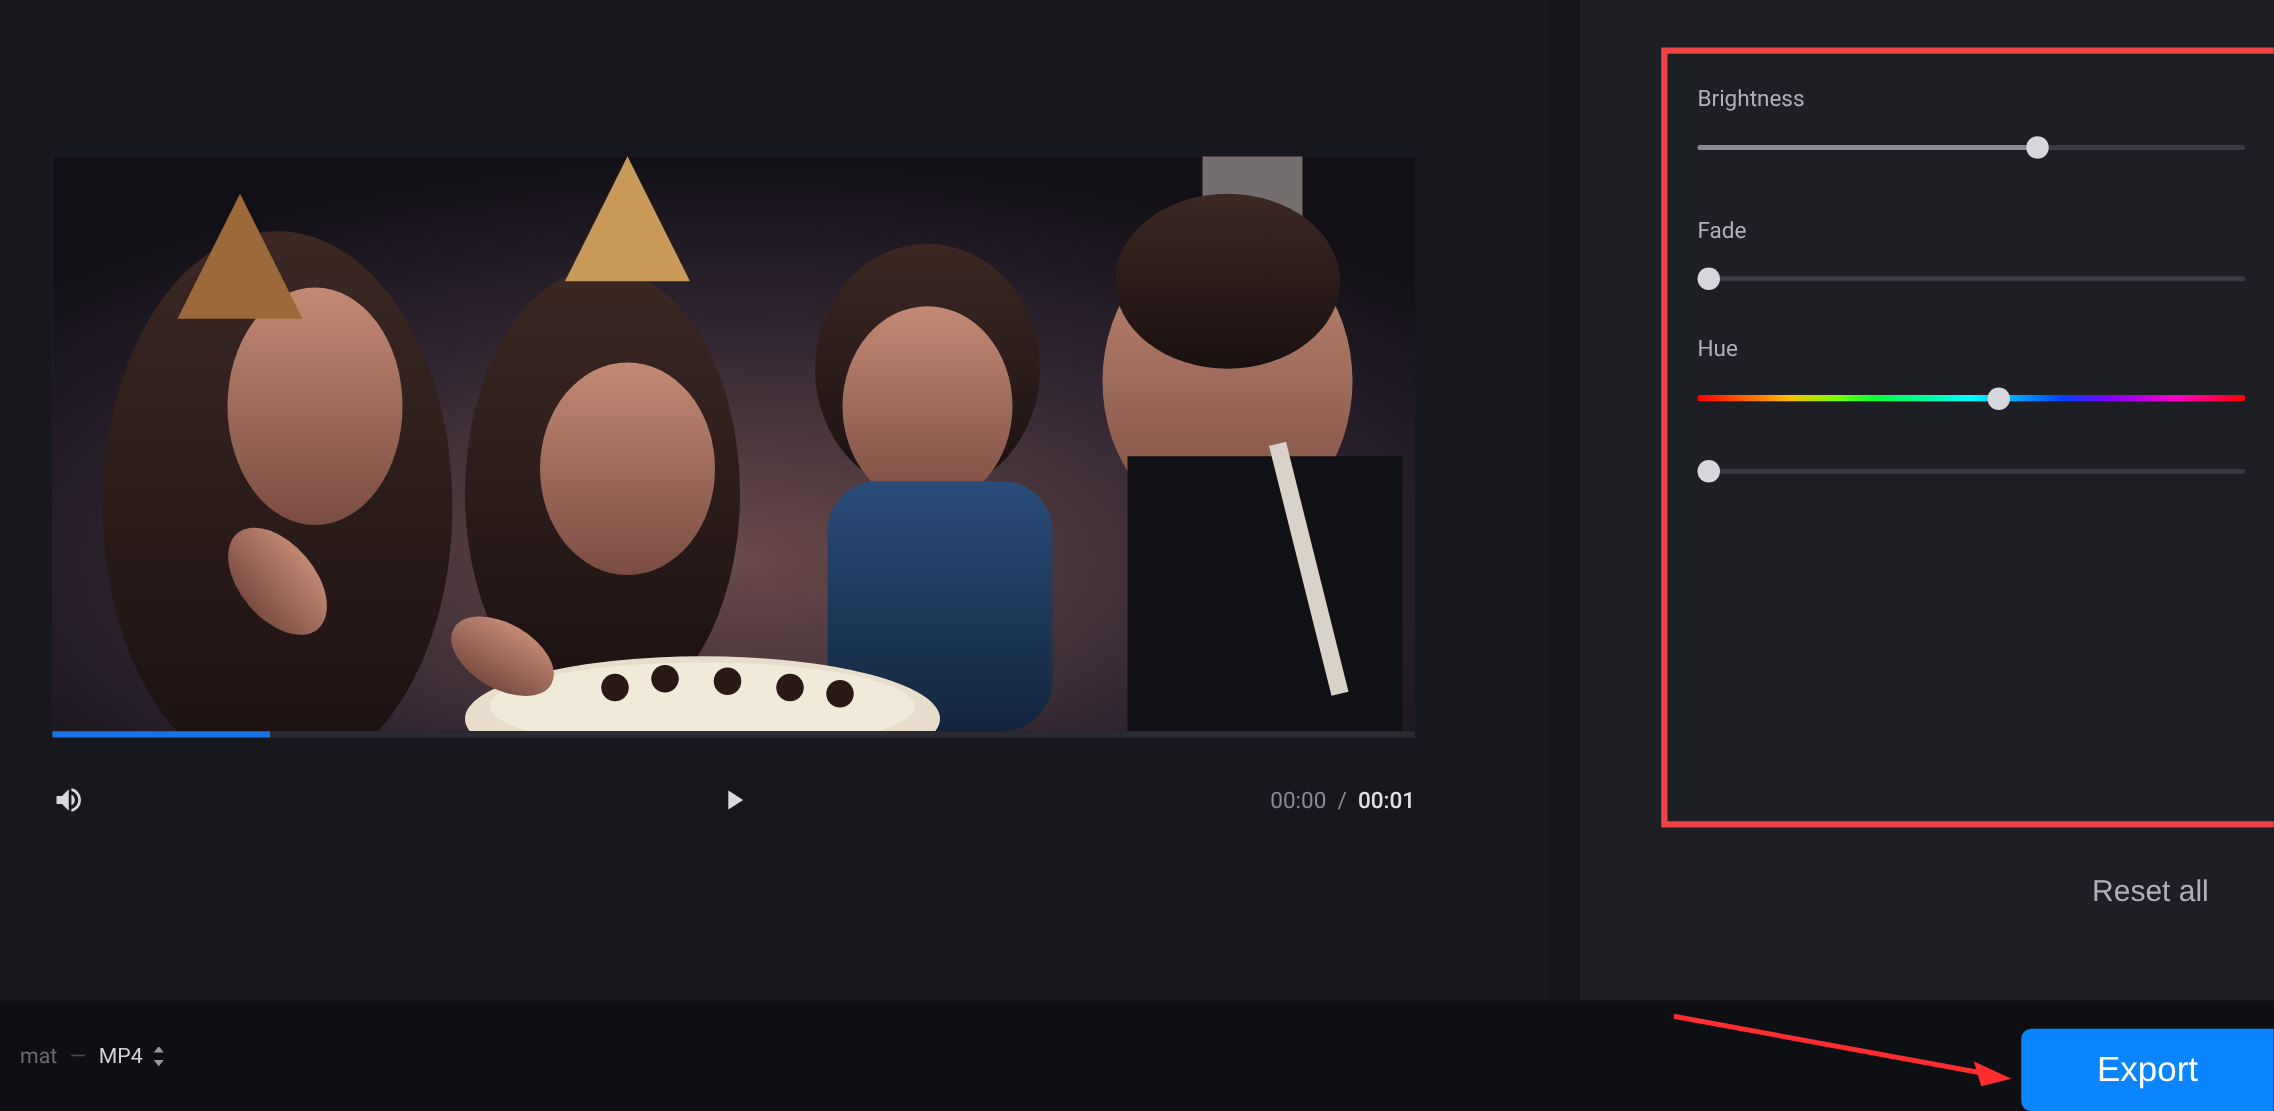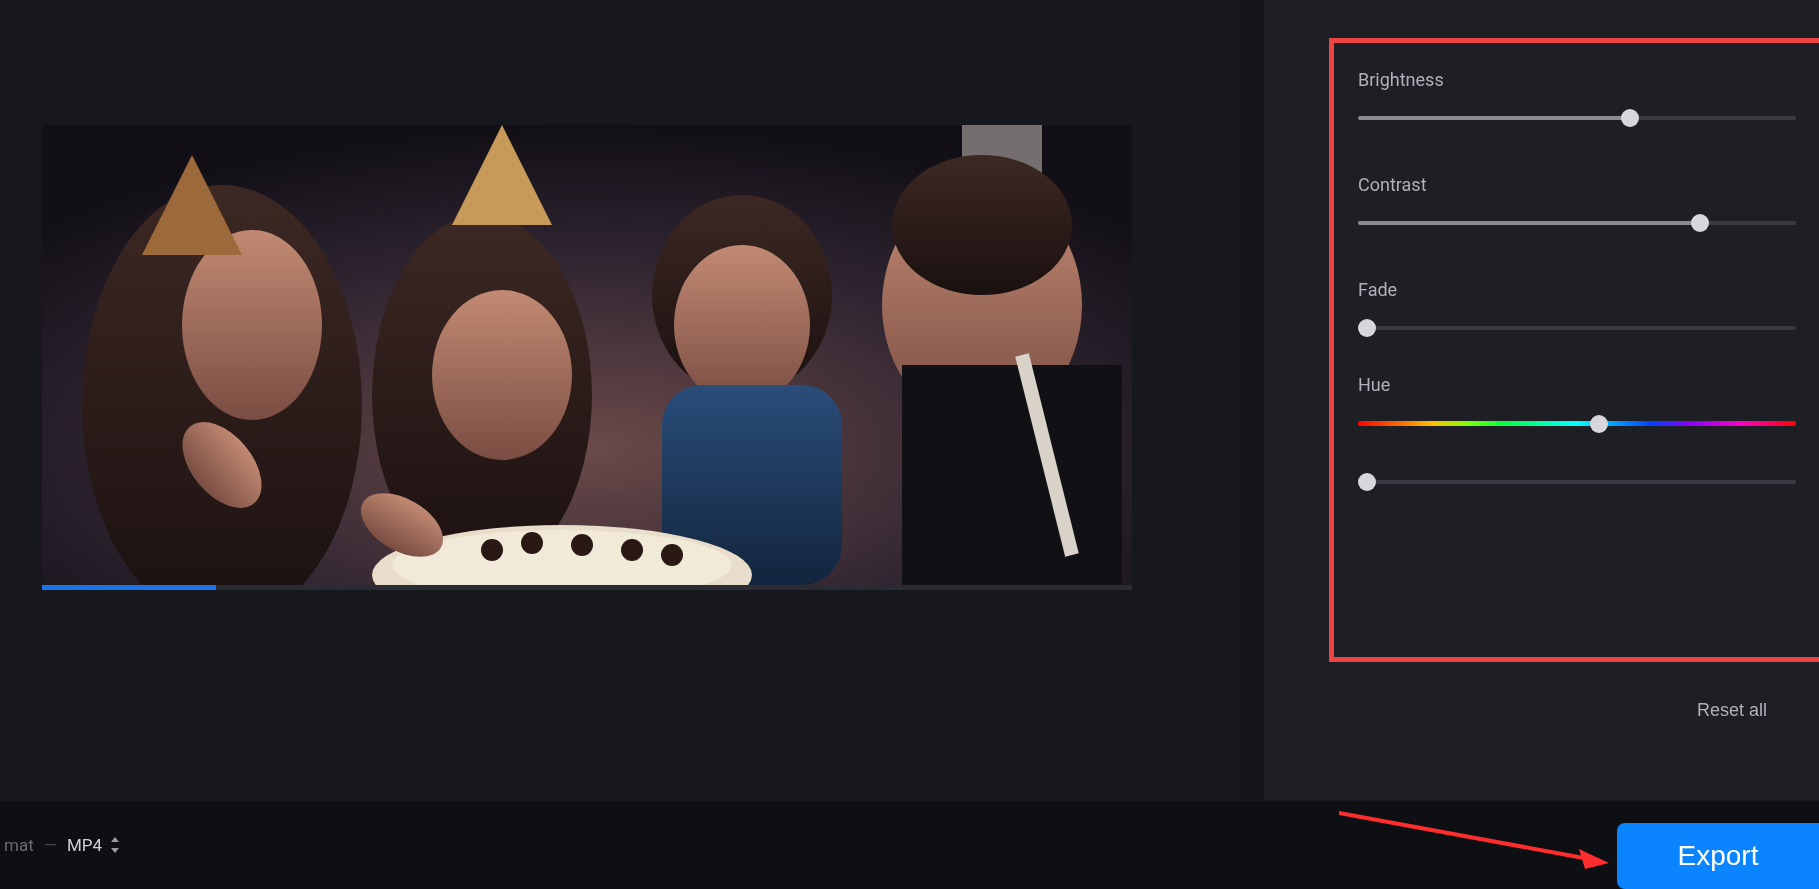--- a/index.html
+++ b/index.html
@@ -147,21 +147,21 @@
   .hue-track {
     background: linear-gradient(to right,
       #ff0000 0%, #ffbf00 17%, #80ff00 25%, #00ff40 33%,
       #00ffff 50%, #0040ff 67%, #7f00ff 75%, #ff00bf 88%, #ff0000 100%);
     height: 5px;
   }
   .reset-all {
     position: absolute;
     right: 52px;
     top: 700px;
-    font-size: 18px;
+    font-size: 24px;
     color: #b0b0b8;
     background: none;
     border: none;
     cursor: pointer;
   }
   .bottom-bar {
     position: absolute;
     left: 0;
     bottom: 0;
     width: 1819px;
@@ -169,21 +169,21 @@
     background: #0e0f13;
     display: flex;
     align-items: center;
     justify-content: space-between;
     padding: 0 0 0 0;
   }
   .format-section {
     display: flex;
     align-items: flex-start;
     gap: 10px;
-    padding-left: 4px;
+    padding-left: 16px;
     font-size: 17px;
   }
   .format-label {
     color: #6a6a72;
   }
   .format-dash {
     color: #4a4a52;
   }
   .format-value {
     color: #d0d0d6;
@@ -274,40 +274,46 @@
       <circle cx="590" cy="425" r="11" fill="#2a1815"></circle>
       <circle cx="630" cy="430" r="11" fill="#2a1815"></circle>
 
       <ellipse cx="360" cy="400" rx="45" ry="26" fill="url(#skin)" transform="rotate(30 360 400)"></ellipse>
       <ellipse cx="180" cy="340" rx="50" ry="30" fill="url(#skin)" transform="rotate(50 180 340)"></ellipse>
     </svg>
   </div>
   <div class="video-progress">
     <div class="video-progress-fill"></div>
   </div>
+  <div class="controls">
+    <svg class="volume-icon" viewBox="0 0 24 24">
+      <path d="M3 9v6h4l5 5V4L7 9H3zm13.5 3c0-1.77-1.02-3.29-2.5-4.03v8.05c1.48-.73 2.5-2.25 2.5-4.02zM14 3.23v2.06c2.89.86 5 3.54 5 6.71s-2.11 5.85-5 6.71v2.06c4.01-.91 7-4.49 7-8.77s-2.99-7.86-7-8.77z"></path>
+    </svg>
+    <svg class="play-icon" viewBox="0 0 24 24">
+      <path d="M8 5v14l11-7z"></path>
+    </svg>
+    <div class="time-display">
+      <span>00:00</span>
+      <span> &nbsp;/&nbsp; </span>
+      <span class="total">00:01</span>
+    </div>
+  </div>
 </div>
 
 <div class="sidebar">
   <div class="adjust-panel">
 
     <div class="slider-group">
       <span class="slider-label">Brightness</span>
       <div class="slider-track">
         <div class="slider-fill gray" style="width:62%"></div>
         <div class="slider-thumb" style="left:62%"></div>
       </div>
     </div>
 
-    <div class="slider-group">
-      <span class="slider-label">Contrast</span>
-      <div class="slider-track">
-        <div class="slider-fill gray" style="width:78%"></div>
-        <div class="slider-thumb" style="left:78%"></div>
-      </div>
-    </div>
 
 
     <div class="slider-group tight">
       <span class="slider-label">Fade</span>
       <div class="slider-track">
         <div class="slider-thumb" style="left:2%"></div>
       </div>
     </div>
 
     <div class="slider-group">

